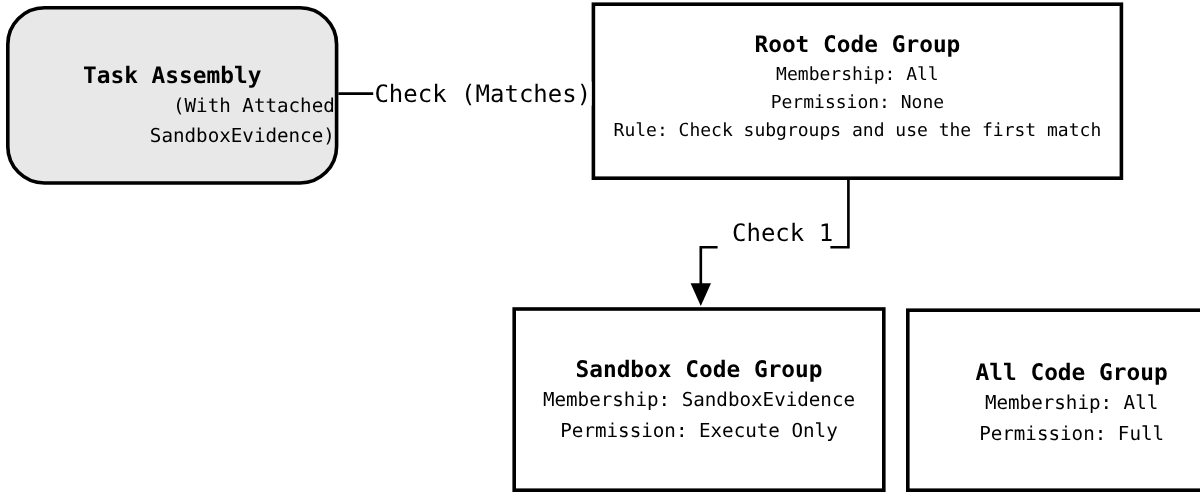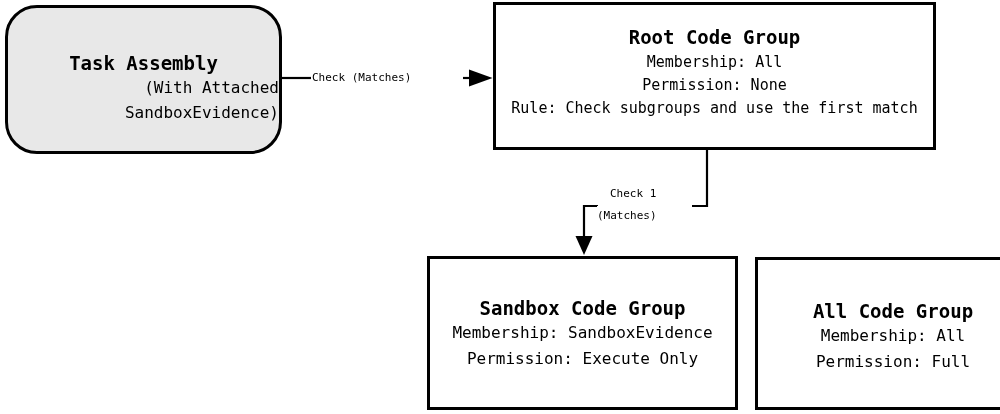--- a/index.html
+++ b/index.html
@@ -68,21 +68,21 @@
     left: 755px;
     top: 257px;
     width: 276px;
     height: 153px;
     padding-top: 39px;
   }
   .node-all .line { line-height: 26px; }
 
   .edge-label {
     position: absolute;
-    font-size: 11px;
+    font-size: 20px;
     line-height: 20px;
     white-space: nowrap;
     background: #ffffff;
   }
   .label-check-matches { left: 312px; top: 68px; }
   .label-check-1       { left: 610px; top: 184px; }
   .label-check-1-sub   { left: 597px; top: 206px; }
 
   .connector-svg {
     position: absolute;
@@ -133,15 +133,14 @@
 
     <g>
       <path d="M707,150 V206 H692" fill="none" stroke="#000000" stroke-width="2.2"></path>
       <path d="M598,206 H584 V238" fill="none" stroke="#000000" stroke-width="2.2"></path>
       <polygon points="575.5,236 592.5,236 584,255" fill="#000000"></polygon>
     </g>
   </svg>
 
   <div class="edge-label label-check-matches">Check (Matches)</div>
   <div class="edge-label label-check-1">Check 1</div>
-  <div class="edge-label label-check-1-sub">(Matches)</div>
 
 </div>
 
 </body></html>

